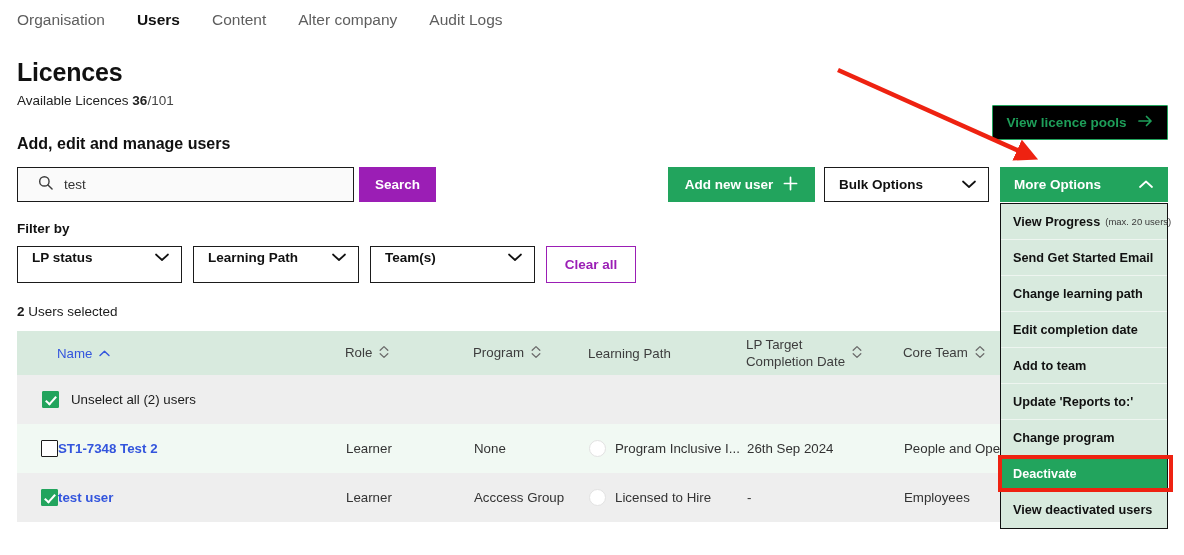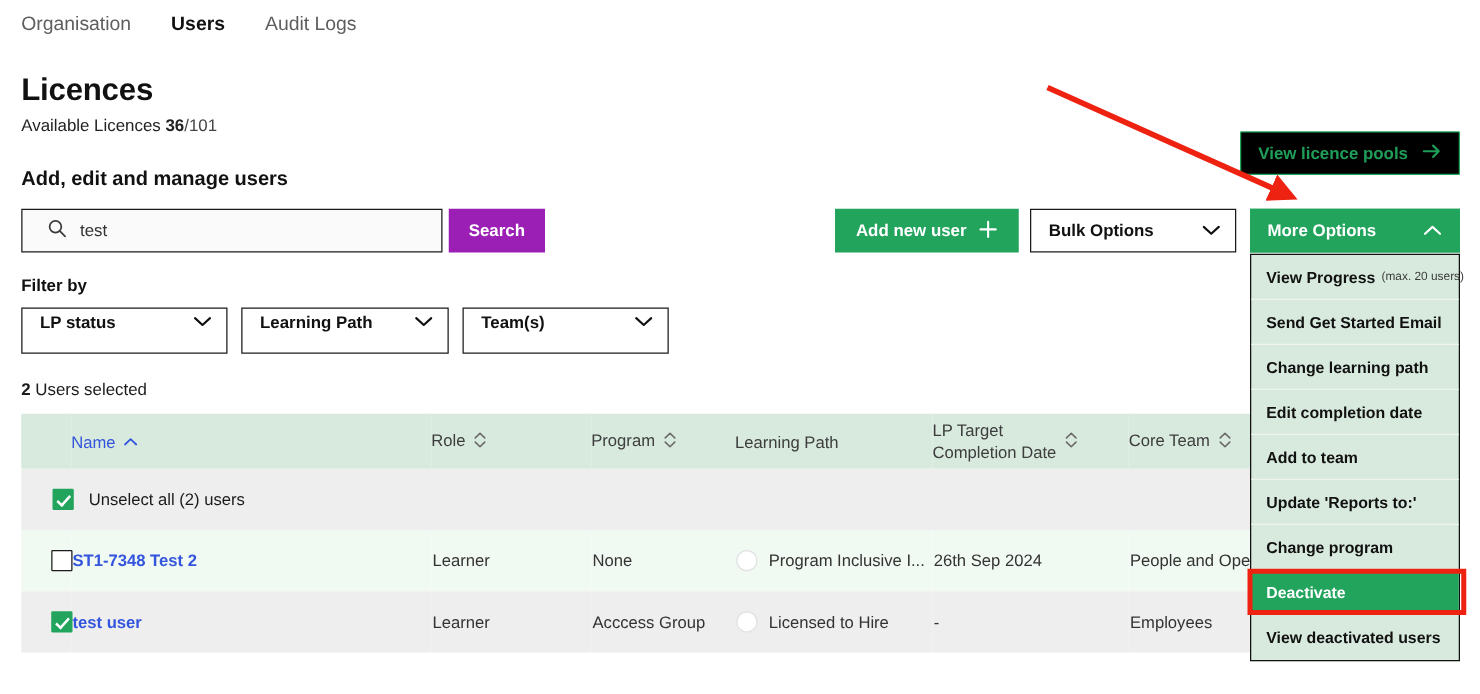--- a/index.html
+++ b/index.html
@@ -353,20 +353,22 @@
     z-index: 61;
     pointer-events: none;
   }
 </style>
 </head>
 <body>
 
 <div class="nav">
   <div class="nav-item">Organisation</div>
   <div class="nav-item active">Users</div>
+  <div class="nav-item">Content</div>
+  <div class="nav-item">Alter company</div>
   <div class="nav-item">Audit Logs</div>
 </div>
 
 <div class="head-wrap">
   <h1 class="page-title">Licences</h1>
   <div class="sub-line">
     <span>Available Licences</span><span>&nbsp;</span><b>36</b><span class="sub-sep">/101</span>
   </div>
 
   <button class="view-pools-btn">
@@ -446,20 +448,21 @@
 
   <div class="filter-sel f3">
     <span>Team(s)</span>
     <span>
       <svg width="14" height="9" viewBox="0 0 14 9" fill="none" aria-hidden="true">
           <path d="M1 1.5L7 7l6-5.5" stroke="#111" stroke-width="1.7" stroke-linecap="round" stroke-linejoin="round"></path>
         </svg>
     </span>
   </div>
 
+  <button class="clear-all">Clear all</button>
 </div>
 
 <div class="sel-count">
   <b>2</b>
   <span>Users selected</span>
 </div>
 
 <table class="table">
   <colgroup>
     <col class="col-check">

